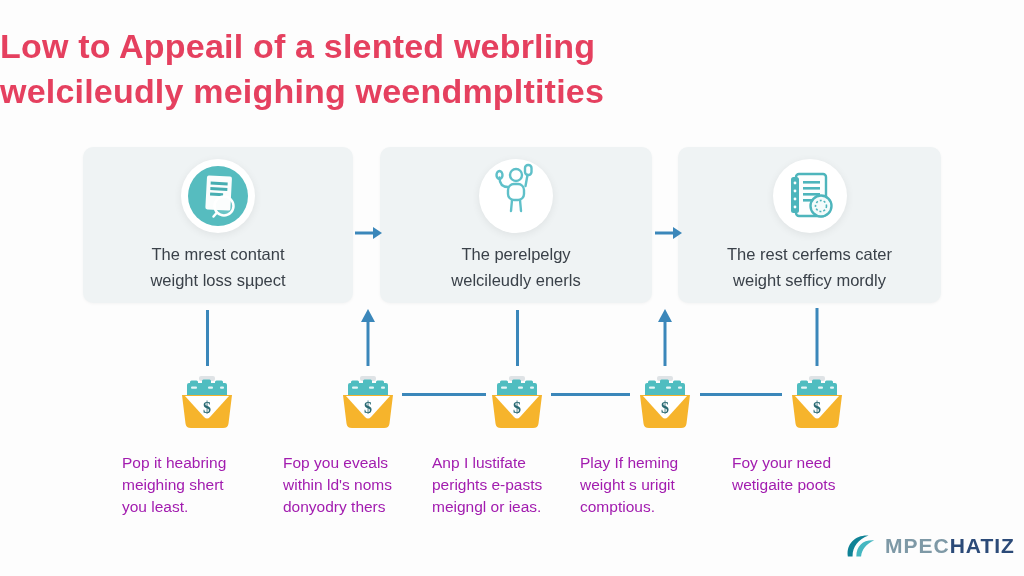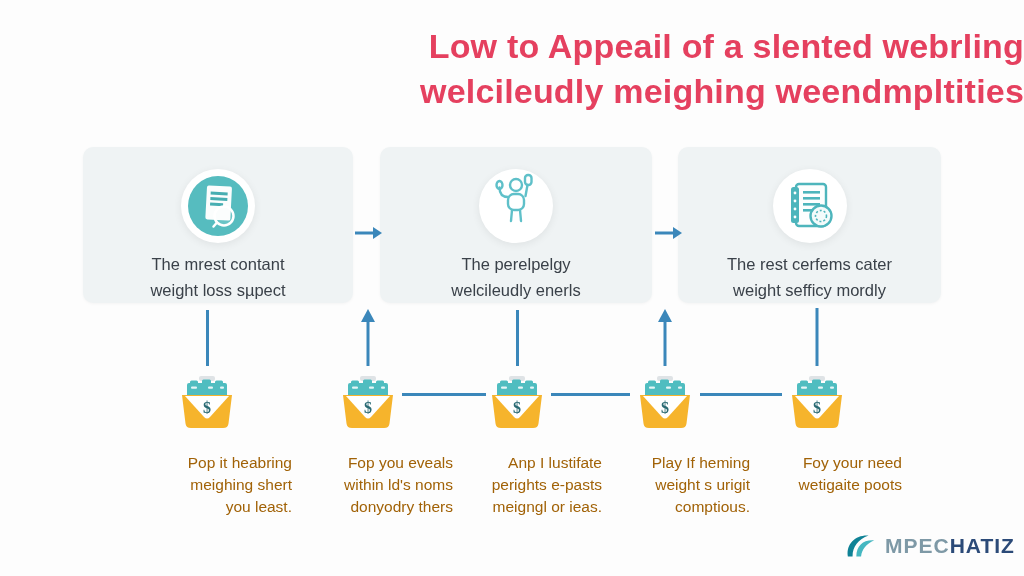--- a/index.html
+++ b/index.html
@@ -3,47 +3,47 @@
 <meta charset="utf-8">
 <style>
   * { margin:0; padding:0; box-sizing:border-box; }
   body { background:#e8e8e8; font-family:"Liberation Sans", sans-serif; }
   .canvas {
     position:relative; width:1024px; height:576px; background:#fdfdfd;
     overflow:hidden; margin:0 auto;
   }
   .title {
     position:absolute; top:24px; left:0; width:100%;
-    text-align:right; color:#e5405f; font-weight:700;
+    text-align:left; color:#e5405f; font-weight:700;
     font-size:34px; line-height:45px; letter-spacing:0.2px;
   }
   .card {
     position:absolute; top:147px; height:156px; border-radius:10px;
     background:#eff3f4; box-shadow:0 1px 3px rgba(0,0,0,0.04);
-    display:flex; flex-direction:column; align-items:center; padding-top:12px;justify-content:flex-end;
+    display:flex; flex-direction:column; align-items:center; padding-top:12px;
   }
   .card1 { left:83px;  width:270px; }
   .card2 { left:380px; width:272px; }
   .card3 { left:678px; width:263px; }
   .icon-wrap {
     width:74px; height:74px; border-radius:50%; background:#ffffff;
     box-shadow:0 2px 8px rgba(0,0,0,0.07);
     display:flex; align-items:center; justify-content:center;
   }
   .card-text {
     margin-top:8px; text-align:center; color:#3a4149;
     font-size:16.5px; line-height:26px;
   }
   .connectors { position:absolute; left:0; top:0; pointer-events:none; }
   .money { position:absolute; top:376px; width:58px; height:56px; }
   .m1 { left:178px; } .m2 { left:339px; } .m3 { left:488px; }
   .m4 { left:636px; } .m5 { left:788px; }
   .step {
-    position:absolute; top:452px; width:170px; text-align:right;
-    color:#a16207; font-size:15.5px; line-height:22px;
+    position:absolute; top:452px; width:170px; text-align:left;
+    color:#a21caf; font-size:15.5px; line-height:22px;
   }
   .s1 { left:122px; } .s2 { left:283px; } .s3 { left:432px; }
   .s4 { left:580px; } .s5 { left:732px; }
   .logo {
     position:absolute; left:845px; top:531px;
     display:flex; align-items:center; gap:6px;
   }
   .logo-text { font-size:21px; letter-spacing:1px; white-space:nowrap; }
   .logo-gray { color:#7e99a6; font-weight:700; }
   .logo-navy { color:#2b4a78; font-weight:700; }

